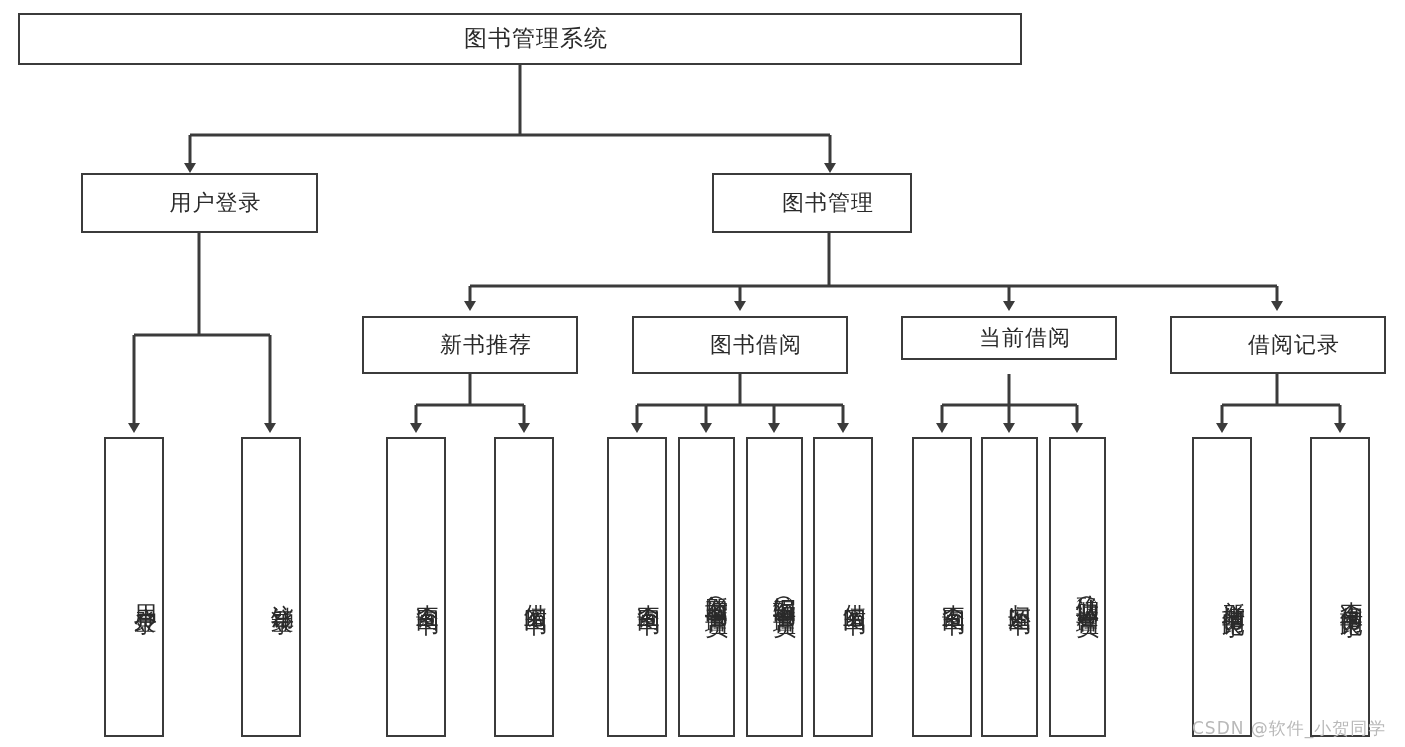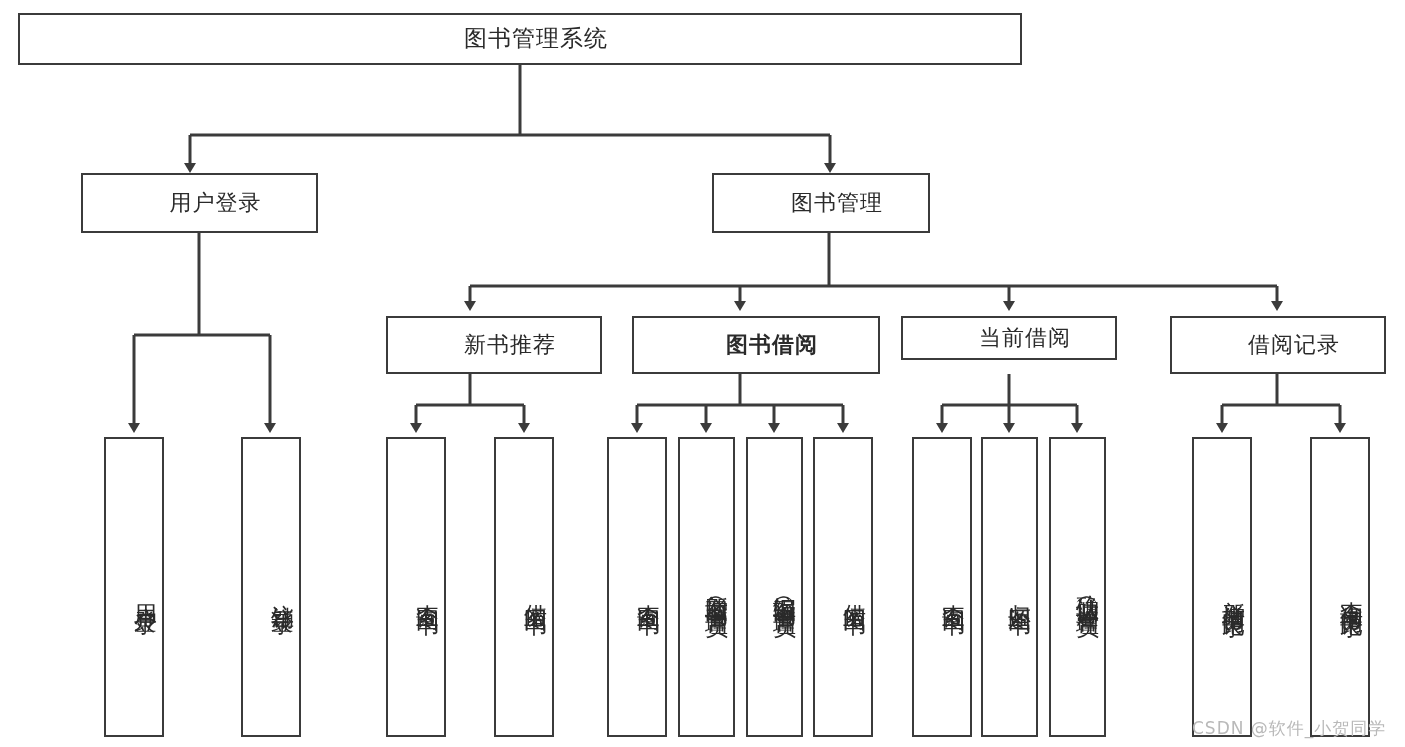--- a/index.html
+++ b/index.html
@@ -127,29 +127,29 @@
   </svg>
 
   <div class="node horizontal root" style="left:18px; top:13px; width:1004px; height:52px;">
     <span class="label">图书管理系统</span>
   </div>
 
   <div class="node horizontal" style="left:81px; top:173px; width:237px; height:60px;">
     <span class="label">用户登录</span>
   </div>
 
-  <div class="node horizontal" style="left:712px; top:173px; width:218px; height:60px;">
+  <div class="node horizontal" style="left:712px; top:173px; width:200px; height:60px;">
     <span class="label">图书管理</span>
   </div>
 
-  <div class="node horizontal" style="left:362px; top:316px; width:216px; height:58px;margin-left:24px;">
+  <div class="node horizontal" style="left:362px; top:316px; width:216px; height:58px;">
     <span class="label">新书推荐</span>
   </div>
 
-  <div class="node horizontal" style="left:632px; top:316px; width:248px; height:58px;font-weight:bold;">
+  <div class="node horizontal" style="left:632px; top:316px; width:216px; height:58px;">
     <span class="label">图书借阅</span>
   </div>
 
   <div class="node horizontal" style="left:901px; top:316px; width:216px; height:44px;">
     <span class="label">当前借阅</span>
   </div>
 
   <div class="node horizontal" style="left:1170px; top:316px; width:216px; height:58px;">
     <span class="label">借阅记录</span>
   </div>

